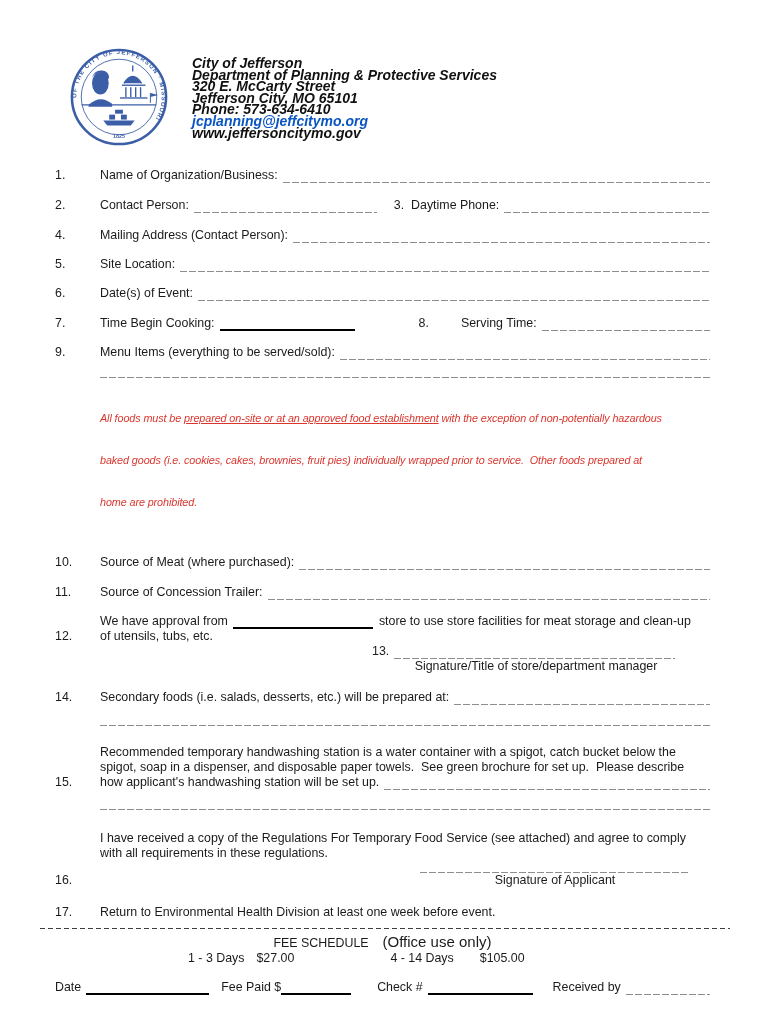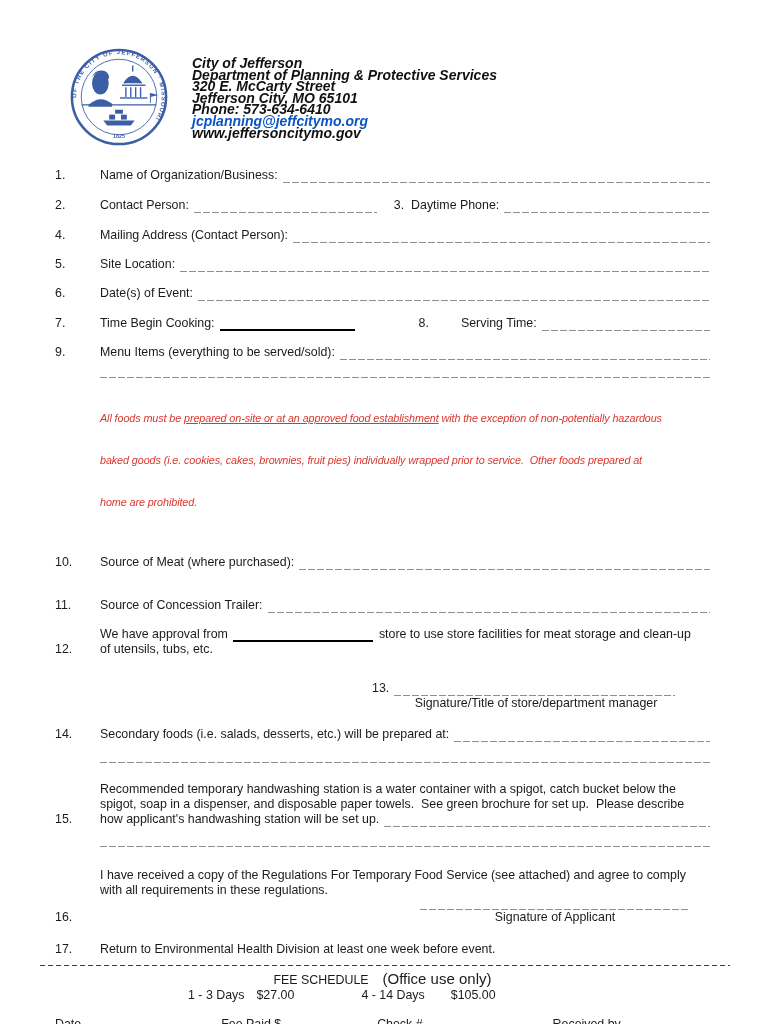--- a/index.html
+++ b/index.html
@@ -10,21 +10,21 @@
     font-size:12.4px;line-height:15px;position:relative;
   }
   
   .letterhead{display:flex;margin-top:46px;}
   .seal{width:102px;height:102px;margin-left:13px;flex:none;}
   .hdr-text{margin-left:22px;margin-top:12px;font-size:14px;line-height:11.6px;
             font-weight:bold;font-style:italic;color:#111;}
   .hdr-text a{color:#0a55c4;cursor:pointer;}
   .title{margin:12px 0 0 0;text-align:center;font-size:20px;font-weight:bold;color:#111;}
   
-  .row{display:grid;grid-template-columns:45px 1fr;align-items:end;margin-top:24px;}
+  .row{display:grid;grid-template-columns:45px 1fr;align-items:end;}
   .num{white-space:pre;}
   .content{display:flex;align-items:flex-end;min-width:0;}
   .lbl{white-space:pre;}
   .fill{flex:1 1 auto;height:13px;margin-left:5px;
         background:repeating-linear-gradient(90deg,#8e8e8e 0 7px,transparent 7px 9px) left bottom/100% 1px no-repeat;}
   .fill.solid{background:none;border-bottom:2px solid #000;height:12px;}
   .fill.nogap{margin-left:0;}
   
   .red-note{font-size:10.8px;line-height:14px;letter-spacing:-0.1px;
             font-style:italic;color:#d9362e;white-space:pre;}
@@ -35,21 +35,21 @@
   
   .sig16{margin-left:320px;width:270px;}
   .sig16 .sigline{height:10px;background:repeating-linear-gradient(90deg,#8e8e8e 0 7px,transparent 7px 9px) left bottom/100% 1px no-repeat;}
   .sig16 .sigcap{text-align:center;}
   
   .divider{height:2px;margin-left:-15px;margin-right:-20px;
            background:repeating-linear-gradient(90deg,#3d3d3d 0 5px,transparent 5px 8px) left top/100% 1.4px no-repeat;}
   .fee-title{text-align:center;}
   .fee-title .fsub{font-size:15px;margin-left:14px;}
   .fee-tiers{display:flex;}
-  .date-row{display:flex;align-items:center;}
+  .date-row{display:flex;align-items:flex-end;}
   .date-row .lbl{white-space:pre;}
 </style>
 </head>
 <body>
 
 <div class="page">
 
   <div class="letterhead">
     <svg class="seal" viewBox="0 0 104 104">
       <circle cx="52" cy="52" r="48" fill="none" stroke="#3b5ea7" stroke-width="2.6"></circle>
@@ -181,21 +181,21 @@
   </div>
 
   <div class="row" style="margin-top:18px">
     <span class="num">10.</span>
     <span class="content">
       <span class="lbl">Source of Meat (where purchased):</span>
       <span class="fill"></span>
     </span>
   </div>
 
-  <div class="row" style="margin-top:28px">
+  <div class="row" style="margin-top:15px">
     <span class="num">11.</span>
     <span class="content">
       <span class="lbl">Source of Concession Trailer:</span>
       <span class="fill"></span>
     </span>
   </div>
 
   <div class="row" style="margin-top:14px">
     <span class="num">12.</span>
     <div>
@@ -271,21 +271,21 @@
   </div>
 
   <div class="divider" style="margin-top:8px"></div>
 
   <div class="fee-title" style="margin-top:4px">
     <span>FEE SCHEDULE</span><span class="fsub">(Office use only)</span>
   </div>
   <div class="fee-tiers">
     <span style="margin-left:133px">1 - 3 Days</span>
     <span style="margin-left:12px">$27.00</span>
-    <span style="margin-left:67px">4 - 14 Days</span>
+    <span style="margin-left:96px">4 - 14 Days</span>
     <span style="margin-left:26px">$105.00</span>
   </div>
 
   <div class="date-row" style="margin-top:14px">
     <span class="lbl">Date</span>
     <span class="fill solid" style="flex:0 0 123px"></span>
     <span class="lbl" style="margin-left:12px">Fee Paid $</span>
     <span class="fill solid" style="flex:0 0 70px;margin-left:0"></span>
     <span class="lbl" style="margin-left:26px">Check #</span>
     <span class="fill solid" style="flex:0 0 105px"></span>

